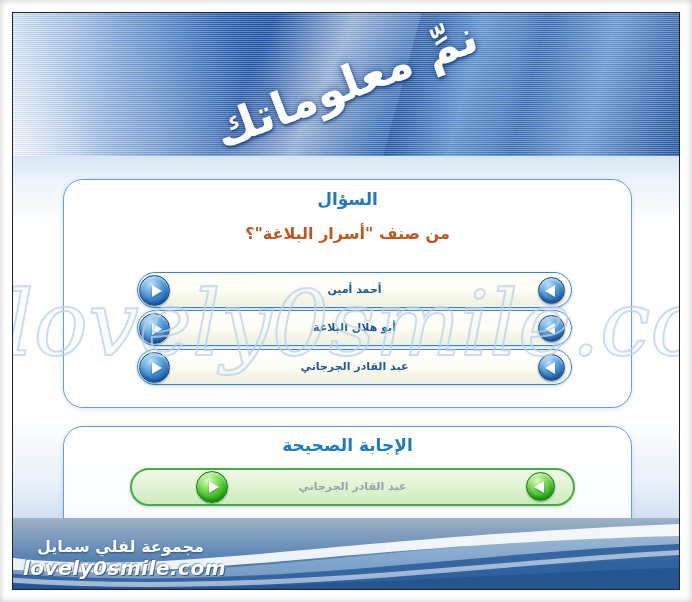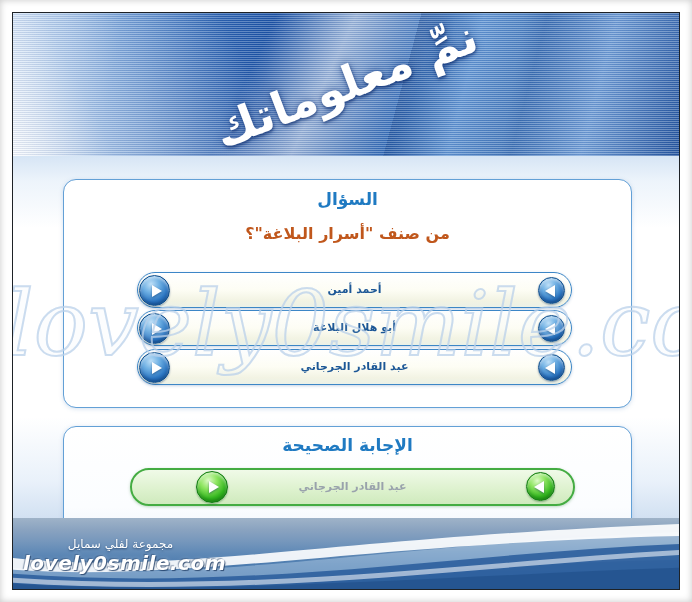--- a/index.html
+++ b/index.html
@@ -37,21 +37,21 @@
     z-index:2;
   }
 
   
   .content {
     position:absolute; left:0; top:143px; width:100%; height:362px;
     background:linear-gradient(180deg, #d6e5f5 0%, #edf4fb 7%, #ffffff 20%, #ffffff 72%, #e9f1fa 90%, #d2e1f2 100%);
   }
   .panel {
     position:absolute; left:50px; width:569px; background:#ffffff;
-    border:1px solid #63a0d6; border-radius:13px;
+    border:1px solid #63a0d6; border-radius:20px;
     box-shadow:0 1px 4px rgba(90,140,195,.25);
   }
   .question-panel { top:23px; height:229px; }
   .answer-panel  { top:270px; height:116px; background:linear-gradient(180deg,#ffffff 0%,#fbfdff 70%,#edf4fb 100%); }
 
   .sec-title {
     position:absolute; left:0; right:0; text-align:center;
     font-size:17px; font-weight:bold; color:#1f7ac2;
   }
   .q-title { top:9px; }
@@ -121,21 +121,21 @@
   .footer {
     position:absolute; left:0; top:505px; width:100%; height:73px;
     background:linear-gradient(180deg, #9fb3c8 0%, #8aa3c0 16%, #7697bc 32%, #5f89b6 48%, #4a7aae 66%, #3c6fa6 84%, #2f6096 100%);
     overflow:hidden;
   }
   .footer svg { position:absolute; inset:0; }
   .credits {
     position:absolute; left:10px; top:19px; width:195px; text-align:center;
     color:#ffffff; z-index:3;
   }
-  .credits .ar { font-size:12px; font-weight:normal; text-shadow:0 1px 2px rgba(25,55,95,.7); }
+  .credits .ar { font-size:16px; font-weight:bold; text-shadow:0 1px 2px rgba(25,55,95,.7); }
   .credits .en {
     font-size:20px; font-weight:bold; font-style:italic; letter-spacing:0.5px;
     text-shadow:1px 1px 1px rgba(30,60,100,.85), -1px -1px 1px rgba(30,60,100,.45), 0 0 4px rgba(255,255,255,.35);
   }
 </style>
 </head>
 <body>
 
 <div class="page">
   <div class="frame">

